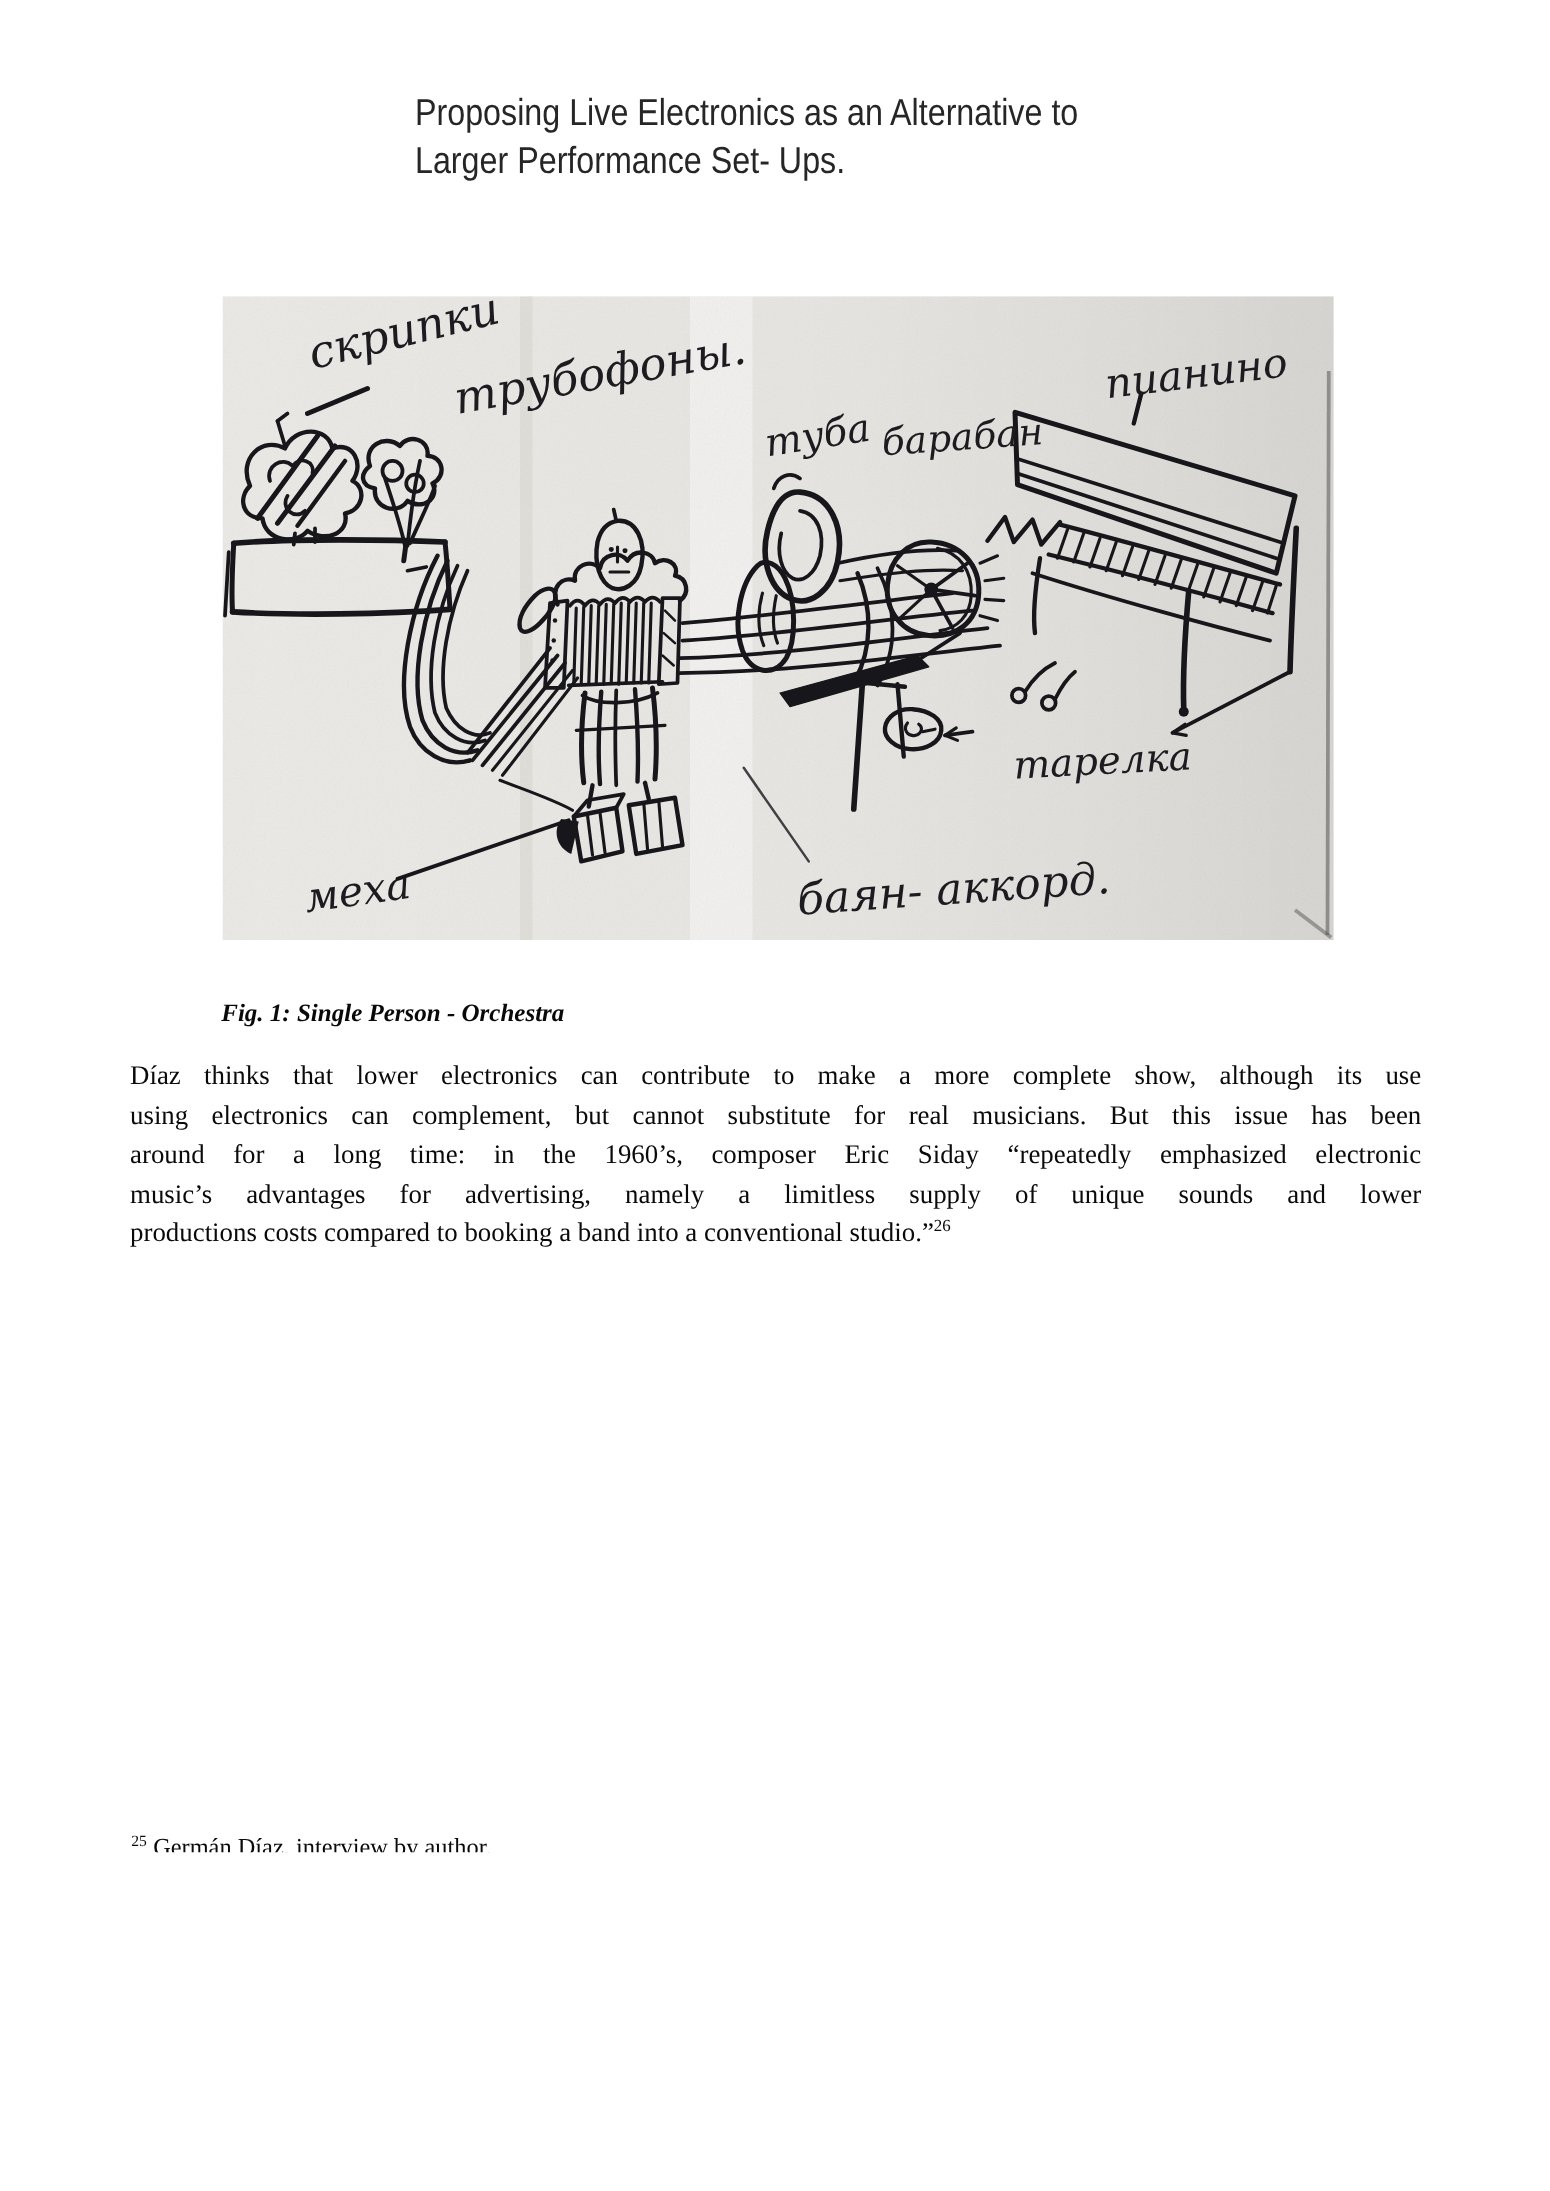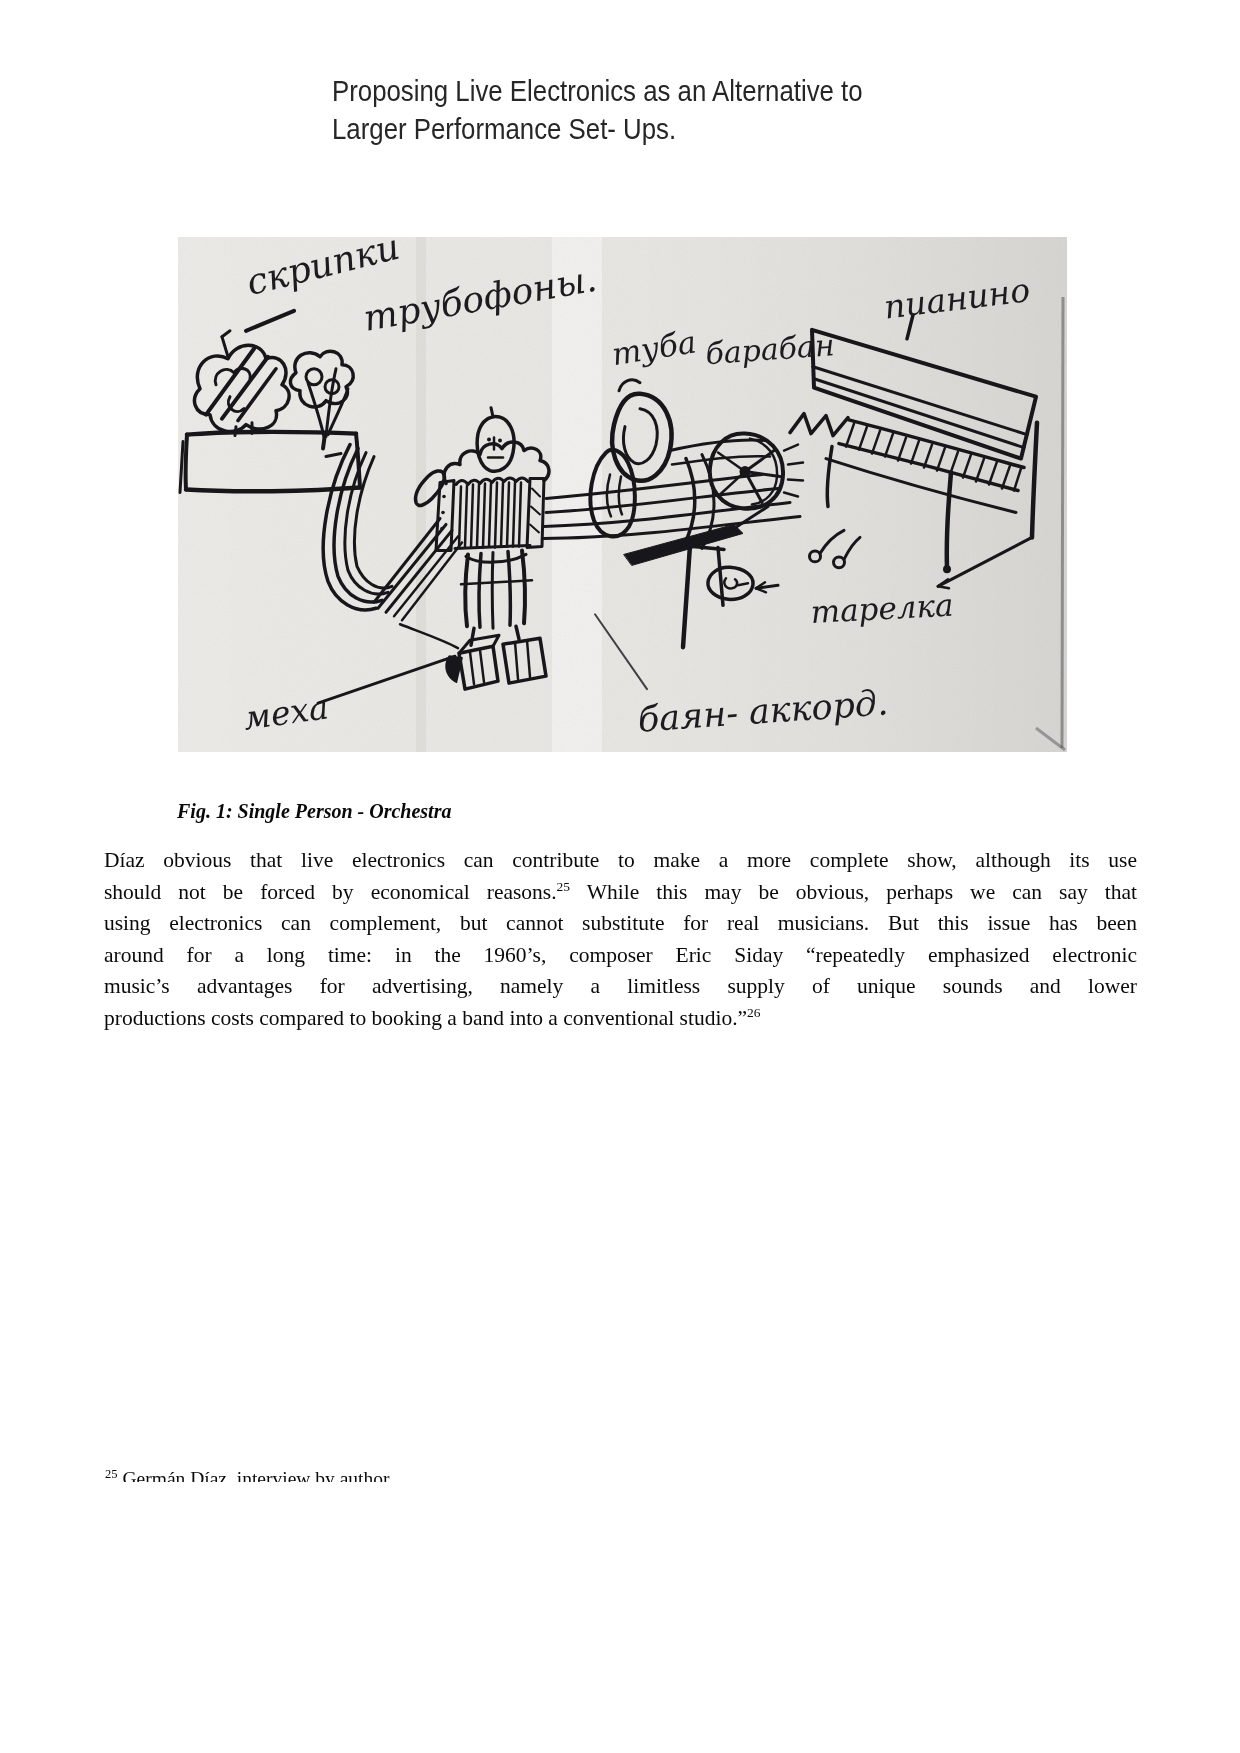--- a/index.html
+++ b/index.html
@@ -230,22 +230,21 @@
         <text class="lbl" x="108" y="488" font-size="33" transform="rotate(-8 108 477)">меха</text>
         <path class="s" d="M140,467 L277,420" stroke-width="3"></path>
         <text class="lbl" x="585" y="487" font-size="35" transform="rotate(-4 585 476)">баян- аккорд.</text>
       </g>
     </svg>
   </figure>
 
   <div class="caption">Fig. 1: Single Person - Orchestra</div>
 
   <div class="body">
-      <div class="bodyline"><span>Díaz obvious that live electronics can contribute to make a more complete show, although its use</span></div>
-      <div class="bodyline"><span>should not be forced by economical reasons.</span><sup>25</sup><span> While this may be obvious, perhaps we can say that</span></div>
+      <div class="bodyline"><span>Díaz thinks that lower electronics can contribute to make a more complete show, although its use</span></div>
       <div class="bodyline"><span>using electronics can complement, but cannot substitute for real musicians. But this issue has been</span></div>
       <div class="bodyline"><span>around for a long time: in the 1960’s, composer Eric Siday “repeatedly emphasized electronic</span></div>
       <div class="bodyline"><span>music’s advantages for advertising, namely a limitless supply of unique sounds and lower</span></div>
       <div class="bodyline last"><span>productions costs compared to booking a band into a conventional studio.”</span><sup>26</sup></div>
     </div>
 
   <div class="fnsep"></div>
 
   <div class="footnote" style="top:1468px;">
     <sup>25</sup><span>Germán Díaz, interview by author.</span>

